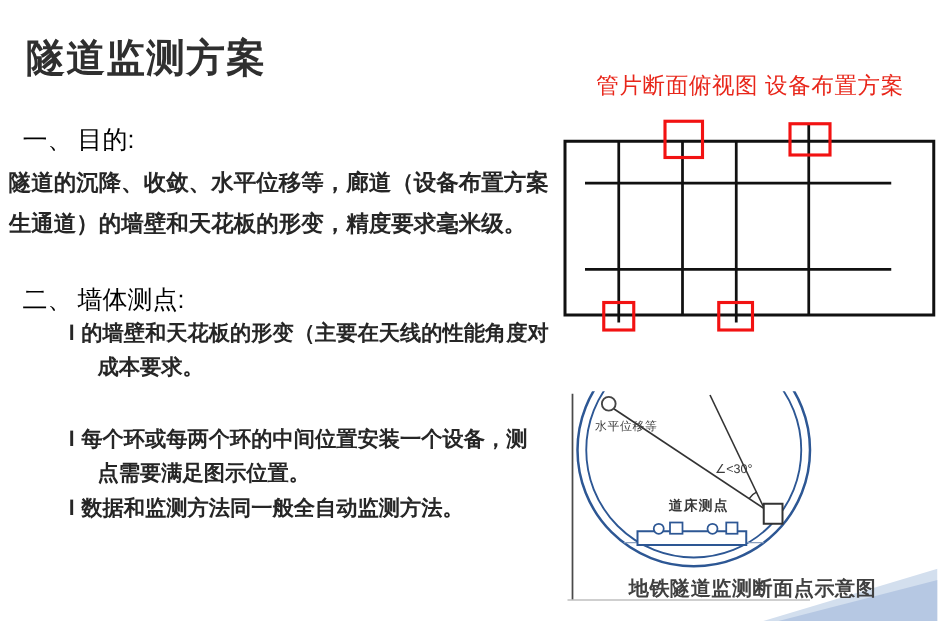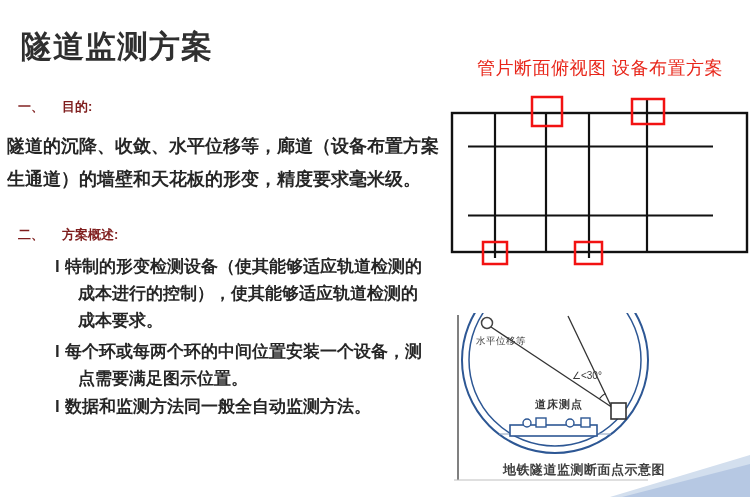--- a/index.html
+++ b/index.html
@@ -6,37 +6,37 @@
   body{width:750px;height:497px;overflow:hidden;position:relative;
        font-family:"Liberation Sans","DejaVu Sans",sans-serif;}
   .abs{position:absolute;}
   .slide{width:690px;height:497px;position:relative;background:#fff;}
 
   .title{left:21px;top:26px;font-size:31px;font-weight:600;color:#2f2f2f;
          letter-spacing:1px;white-space:nowrap;}
   .red-heading{left:477px;top:56px;font-size:18px;font-weight:400;color:#e8261a;
          letter-spacing:0.5px;white-space:nowrap;}
 
-  .sec-head{left:18px;font-size:13px;font-weight:700;color:#7f1d1d;white-space:nowrap;}
+  .sec-head{left:18px;font-size:20px;font-weight:400;color:#000000;white-space:nowrap;}
   .sec-head .num{display:inline-block;width:44px;}
 
   .body-par{left:7px;top:130px;width:436px;overflow:hidden;}
   .body-par .bline{font-size:18px;line-height:33px;color:#262626;font-weight:600;
          white-space:nowrap;overflow:hidden;}
 
   .bullet{left:55px;width:390px;font-size:17px;line-height:27px;color:#262626;font-weight:600;}
   .bullet .marker{position:absolute;left:0;top:0;font-weight:600;}
   .bullet .bl{margin-left:10px;white-space:nowrap;overflow:hidden;}
   .bullet .bl.cont{margin-left:23px;}
 
   .diag-label{color:#3a3a3a;white-space:nowrap;}
   .lbl-wall{left:476px;top:335px;font-size:9.5px;letter-spacing:0.5px;}
   .lbl-angle{left:572px;top:370px;font-size:10px;}
   .lbl-bed{left:535px;top:397px;font-size:11px;font-weight:700;letter-spacing:1px;}
-  .lbl-caption{left:503px;top:461px;font-size:13px;font-weight:600;color:#404040;letter-spacing:0.5px;}
+  .lbl-caption{left:503px;top:461px;font-size:16px;font-weight:600;color:#404040;letter-spacing:0.5px;}
 
   svg{display:block;}
 </style>
 </head>
 <body>
 
 <div class="slide">
 
   <svg class="abs" style="left:560px;top:450px;" width="190" height="47" viewBox="0 0 190 47">
     <polygon points="50,47 190,5 190,47" fill="#d3dfee"></polygon>
@@ -49,27 +49,26 @@
 
   <div class="abs sec-head" style="top:98px;">
     <span class="num">一、</span><span>目的:</span>
   </div>
   <div class="abs body-par">
     <div class="bline">隧道的沉降、收敛、水平位移等，廊道（设备布置方案</div>
     <div class="bline">生通道）的墙壁和天花板的形变，精度要求毫米级。</div>
   </div>
 
   <div class="abs sec-head" style="top:226px;">
-    <span class="num">二、</span><span>方案概述:</span>
+    <span class="num">二、</span><span>墙体测点:</span>
   </div>
 
   <div class="abs bullet" style="top:253px;">
     <span class="marker">l</span>
-    <div class="bl">特制的形变检测设备（使其能够适应轨道检测的</div>
-    <div class="bl cont">成本进行的控制），使其能够适应轨道检测的</div>
+    <div class="bl">的墙壁和天花板的形变（主要在天线的性能角度对</div>
     <div class="bl cont">成本要求。</div>
   </div>
 
   <div class="abs bullet" style="top:338px;">
     <span class="marker">l</span>
     <div class="bl">每个环或每两个环的中间位置安装一个设备，测</div>
     <div class="bl cont">点需要满足图示位置。</div>
   </div>
 
   <div class="abs bullet" style="top:393px;">

